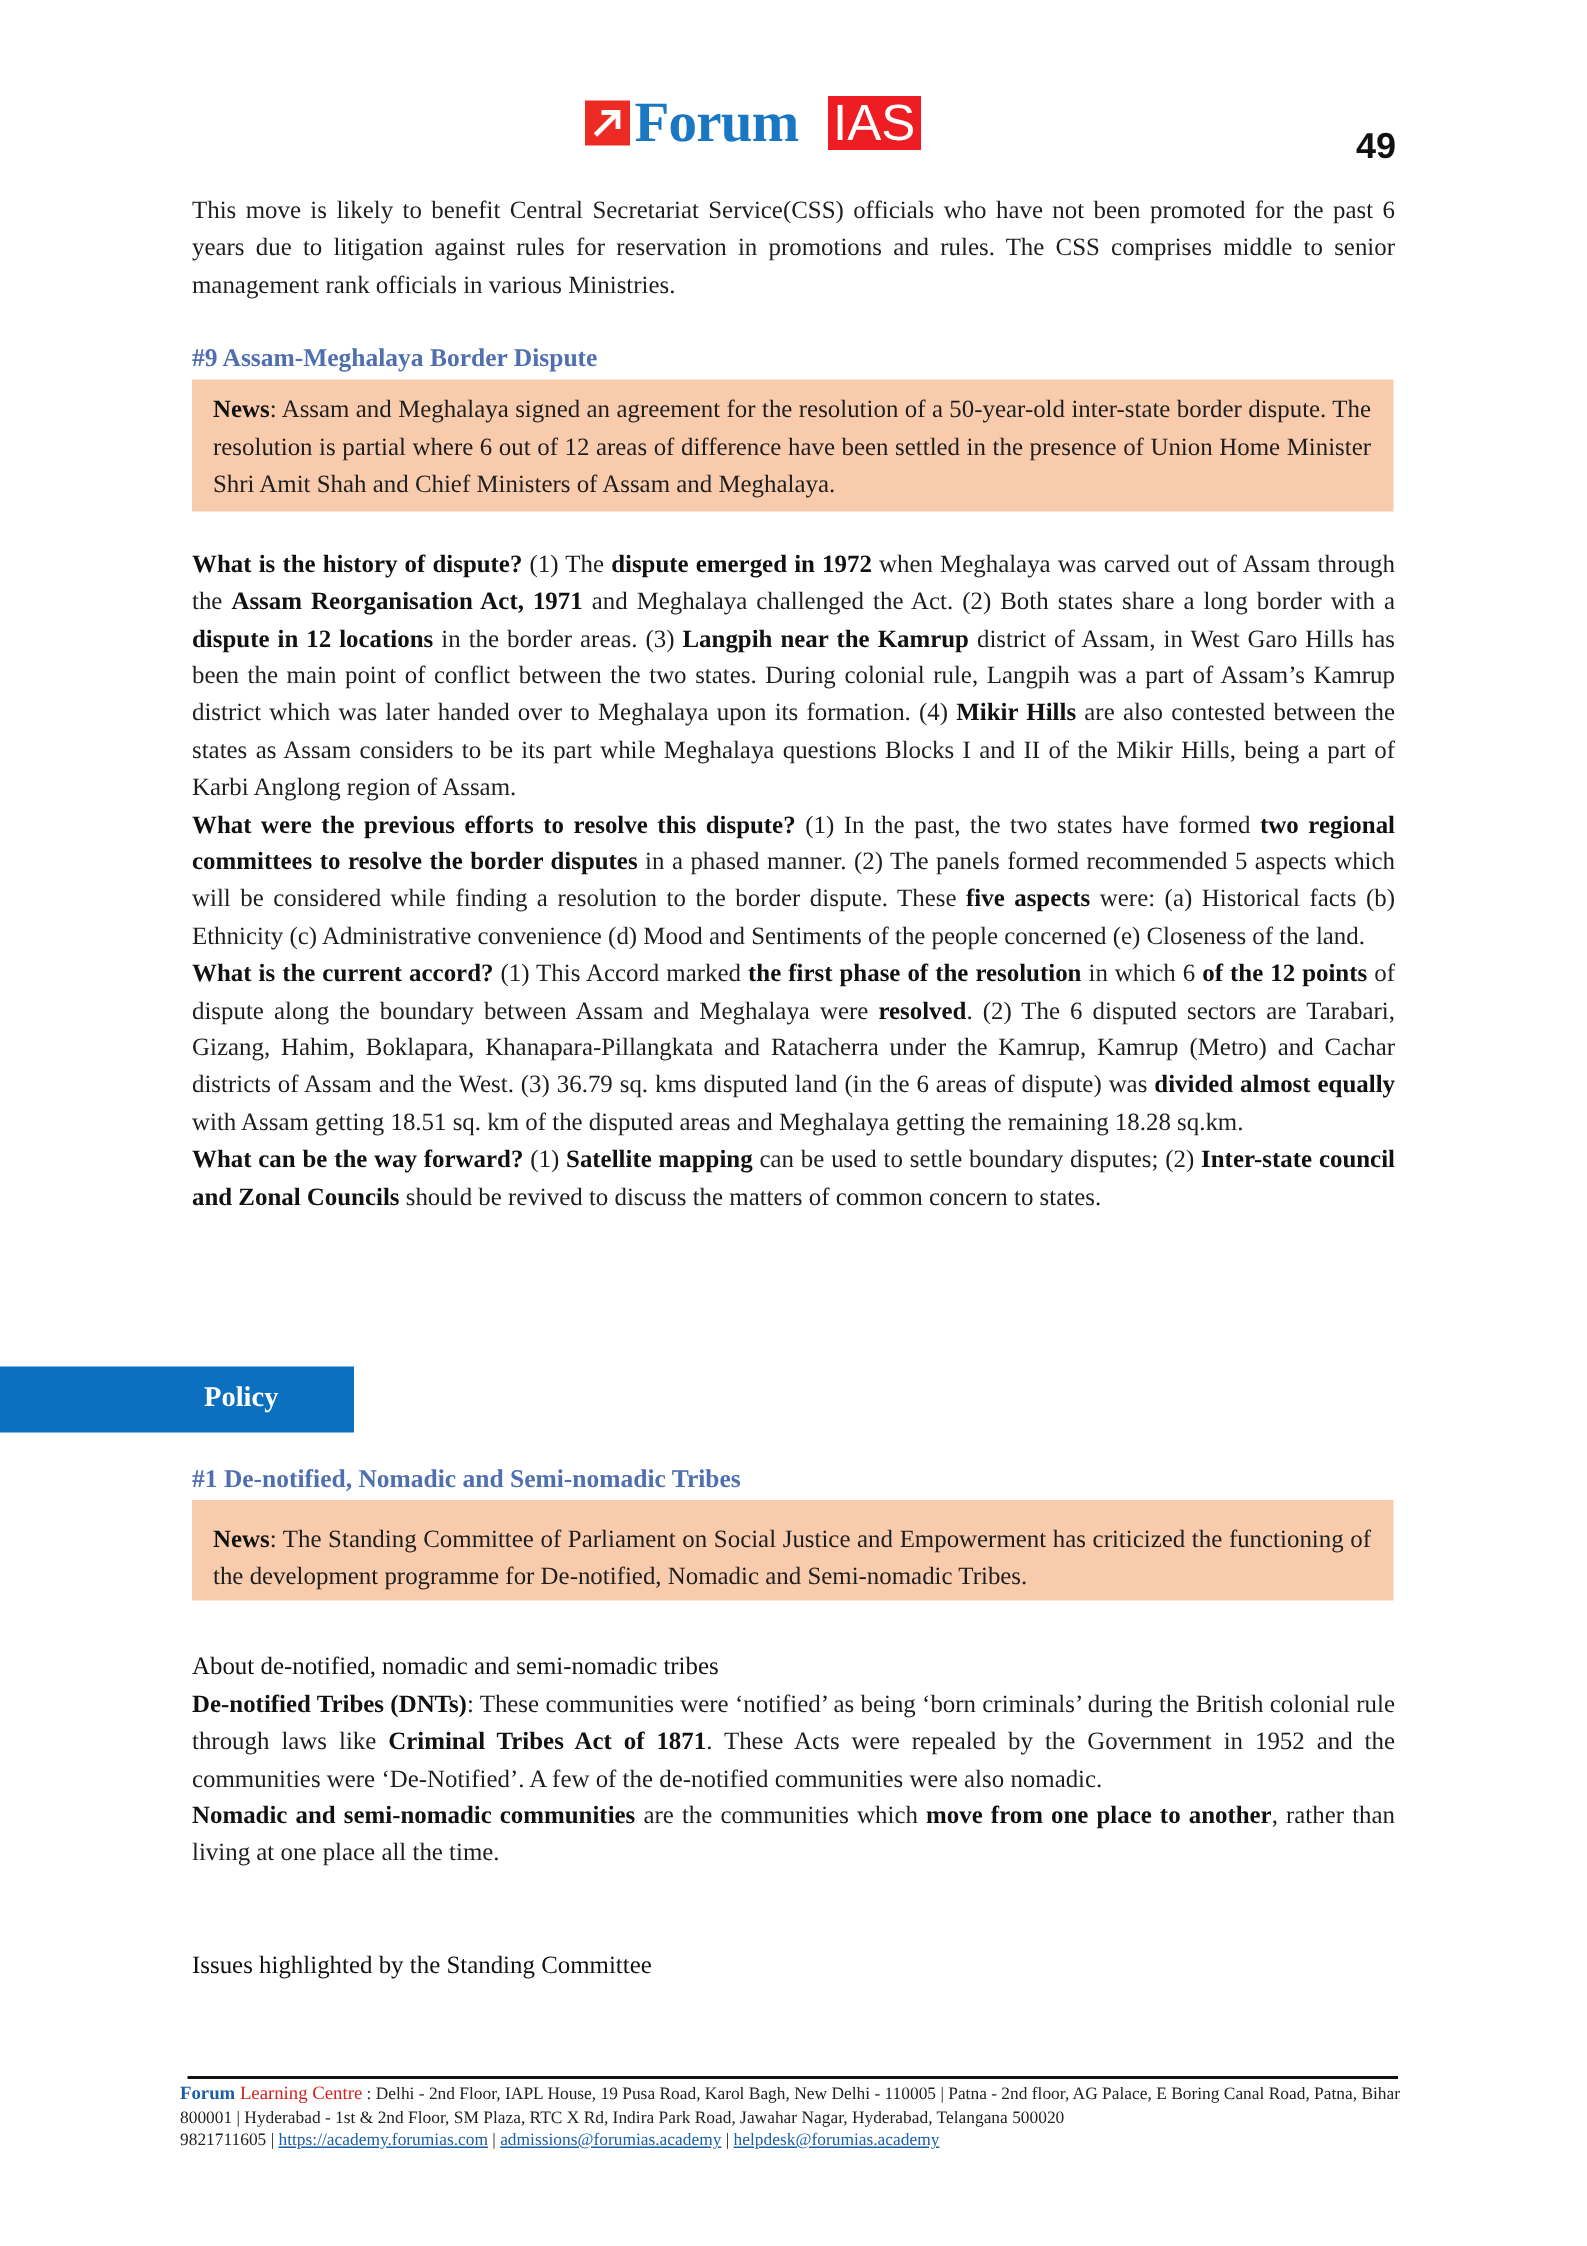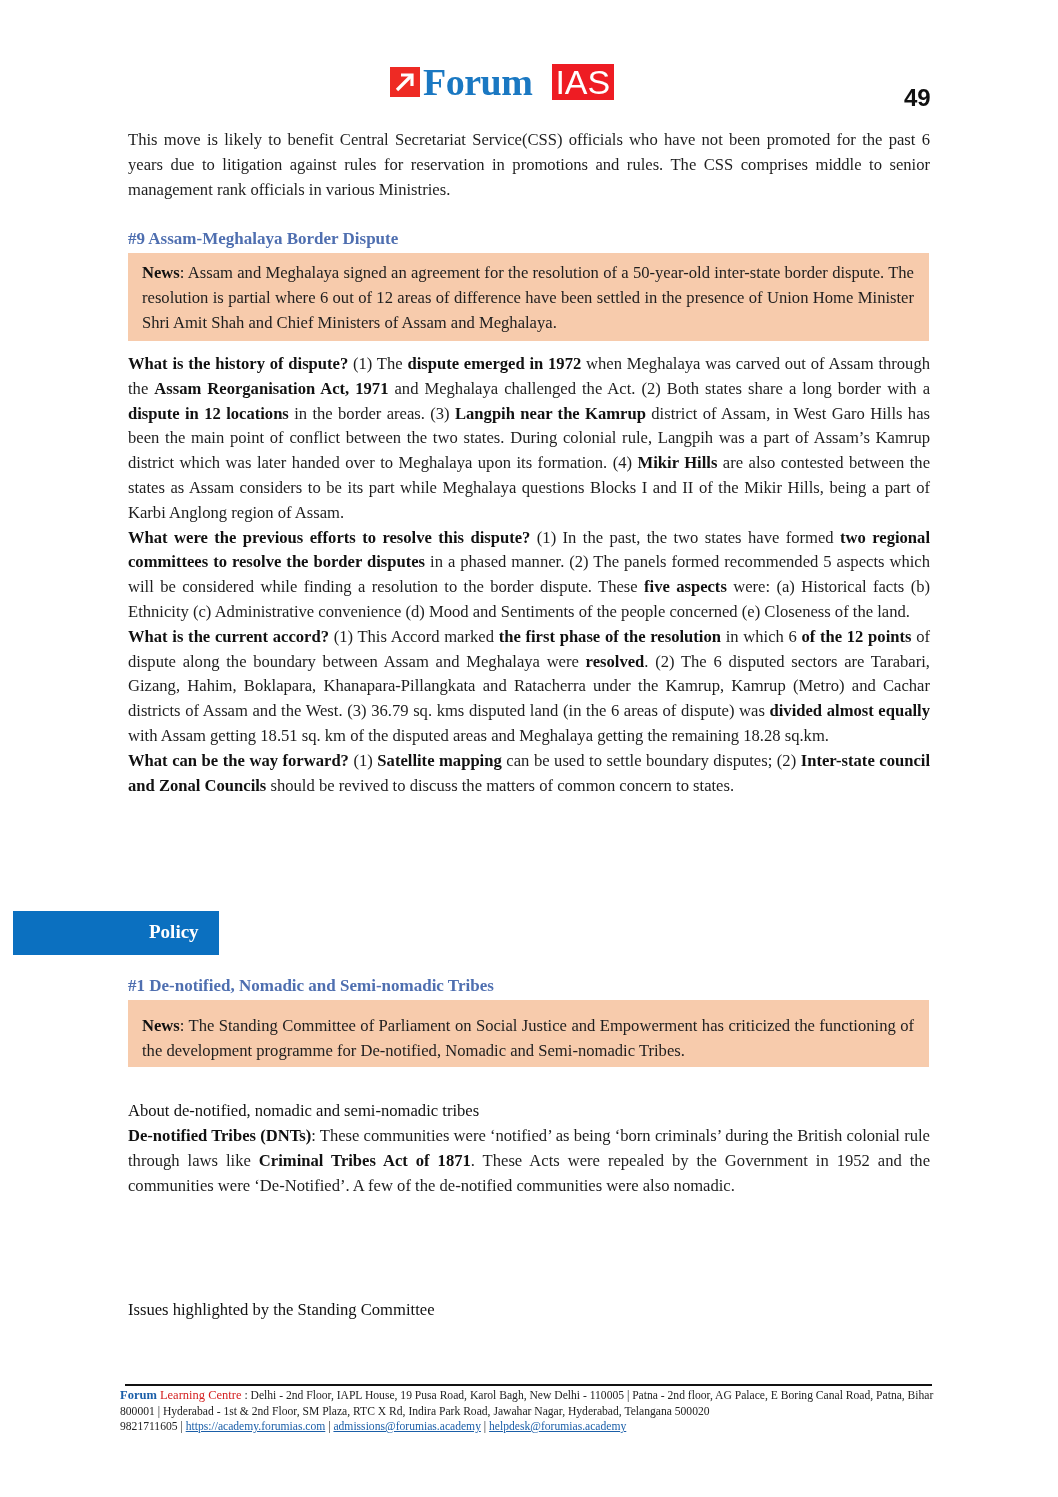--- a/index.html
+++ b/index.html
@@ -14,21 +14,21 @@
   .page-num { position: absolute; left: 904px; top: 84px; font-family: "Liberation Sans", sans-serif; font-weight: bold; font-size: 24px; color: #111; }
 
   .body-text { position: absolute; left: 128px; width: 802px; font-family: "Liberation Serif", serif; font-size: 16.6px; line-height: 24.8px; text-align: justify; color: #1e1e1e; }
   .body-text p { margin: 0; }
   .body-text b { font-weight: bold; color: #111; }
 
   .sec-heading { position: absolute; left: 128px; font-family: "Liberation Serif", serif; font-weight: bold; font-size: 17px; color: #4f6fb0; }
   .news-box { position: absolute; left: 128px; width: 772px; padding: 7px 15px 6px 14px; background: #f7cbac; font-family: "Liberation Serif", serif; font-size: 16.6px; line-height: 25px; text-align: justify; color: #1e1e1e; }
   .news-box b { font-weight: bold; color: #111; }
 
-  .policy-banner { position: absolute; left: 13px; top: 911px; width: 206px; height: 44px; background: #0b70c0; }
+  .policy-banner { position: absolute; left: 0; top: 911px; width: 236px; height: 44px; background: #0b70c0; }
   .policy-banner span { position: absolute; left: 136px; top: 10px; color: #fff; font-family: "Liberation Serif", serif; font-weight: bold; font-size: 19px; }
 
   .sub-heading { position: absolute; left: 128px; font-family: "Liberation Serif", serif; font-weight: normal; font-size: 16.6px; color: #111; }
 
   .footer-rule { position: absolute; left: 125px; top: 1384px; width: 807px; height: 2px; background: #111; }
   .footer { position: absolute; left: 120px; top: 1388px; width: 820px; text-align: left; font-family: "Liberation Serif", serif; font-size: 11.6px; line-height: 15.5px; color: #222; }
   .footer .f-forum { color: #1a5ea8; font-weight: bold; font-size: 12.5px; }
   .footer .f-lc { color: #d42020; font-size: 12.5px; }
   .footer a { color: #1a5ea8; text-decoration: underline; }
 </style>
@@ -49,21 +49,21 @@
 
 <div class="body-text" style="top:128px;">
   <p>This move is likely to benefit Central Secretariat Service(CSS) officials who have not been promoted for the past 6 years due to litigation against rules for reservation in promotions and rules. The CSS comprises middle to senior management rank officials in various Ministries.</p>
 </div>
 
 <div class="sec-heading" style="top:229px;">#9 Assam-Meghalaya Border Dispute</div>
 <div class="news-box" style="top:253px;">
   <b>News</b><span>: Assam and Meghalaya signed an agreement for the resolution of a 50-year-old inter-state border dispute. The resolution is partial where 6 out of 12 areas of difference have been settled in the presence of Union Home Minister Shri Amit Shah and Chief Ministers of Assam and Meghalaya.</span>
 </div>
 
-<div class="body-text" style="top:352px;">
+<div class="body-text" style="top:364px;">
   <p>
     <b>What is the history of dispute?</b><span> (1) The </span><b>dispute emerged in 1972</b><span> when Meghalaya was carved out of Assam through the </span><b>Assam Reorganisation Act, 1971</b><span> and Meghalaya challenged the Act. (2) Both states share a long border with a </span><b>dispute in 12 locations</b><span> in the border areas. (3) </span><b>Langpih near the Kamrup</b><span> district of Assam, in West Garo Hills has been the main point of conflict between the two states. During colonial rule, Langpih was a part of Assam’s Kamrup district which was later handed over to Meghalaya upon its formation. (4) </span><b>Mikir Hills</b><span> are also contested between the states as Assam considers to be its part while Meghalaya questions Blocks I and II of the Mikir Hills, being a part of Karbi Anglong region of Assam.</span>
   </p>
   <p>
     <b>What were the previous efforts to resolve this dispute?</b><span> (1) In the past, the two states have formed </span><b>two regional committees to resolve the border disputes</b><span> in a phased manner. (2) The panels formed recommended 5 aspects which will be considered while finding a resolution to the border dispute. These </span><b>five aspects</b><span> were: (a) Historical facts (b) Ethnicity (c) Administrative convenience (d) Mood and Sentiments of the people concerned (e) Closeness of the land.</span>
   </p>
   <p>
     <b>What is the current accord?</b><span> (1) This Accord marked </span><b>the first phase of the resolution</b><span> in which 6 </span><b>of the 12 points</b><span> of dispute along the boundary between Assam and Meghalaya were </span><b>resolved</b><span>. (2) The 6 disputed sectors are Tarabari, Gizang, Hahim, Boklapara, Khanapara-Pillangkata and Ratacherra under the Kamrup, Kamrup (Metro) and Cachar districts of Assam and the West. (3) 36.79 sq. kms disputed land (in the 6 areas of dispute) was </span><b>divided almost equally</b><span> with Assam getting 18.51 sq. km of the disputed areas and Meghalaya getting the remaining 18.28 sq.km.</span>
   </p>
   <p>
@@ -78,20 +78,23 @@
 <div class="sec-heading" style="top:976px;">#1 De-notified, Nomadic and Semi-nomadic Tribes</div>
 <div class="news-box" style="top:1000px; padding-top:13px; padding-bottom:4px;">
   <b>News</b><span>: The Standing Committee of Parliament on Social Justice and Empowerment has criticized the functioning of the development programme for De-notified, Nomadic and Semi-nomadic Tribes.</span>
 </div>
 
 <div class="sub-heading" style="top:1101px;">About de-notified, nomadic and semi-nomadic tribes</div>
 <div class="body-text" style="top:1124px;">
   <p>
     <b>De-notified Tribes (DNTs)</b><span>: These communities were ‘notified’ as being ‘born criminals’ during the British colonial rule through laws like </span><b>Criminal Tribes Act of 1871</b><span>. These Acts were repealed by the Government in 1952 and the communities were ‘De-Notified’. A few of the de-notified communities were also nomadic.</span>
   </p>
+  <p>
+    <b>Nomadic and semi-nomadic communities</b><span> are the communities which </span><b>move from one place to another</b><span>, rather than living at one place all the time.</span>
+  </p>
 </div>
 <div class="sub-heading" style="top:1300px;">Issues highlighted by the Standing Committee</div>
 
 <div class="footer-rule"></div>
 <div class="footer">
   <span class="f-forum">Forum</span><span class="f-lc"> Learning Centre</span><span> : </span><span>Delhi - 2nd Floor, IAPL House, 19 Pusa Road, Karol Bagh, New Delhi - 110005  | Patna - 2nd floor, AG Palace, E Boring Canal Road, Patna, Bihar 800001  | Hyderabad - 1st &amp; 2nd Floor, SM Plaza, RTC X Rd, Indira Park Road, Jawahar Nagar, Hyderabad, Telangana 500020</span><br>
   <span>9821711605</span><span> | </span><a>https://academy.forumias.com</a><span> | </span><a>admissions@forumias.academy</a><span> | </span><a>helpdesk@forumias.academy</a>
 </div>
 
 </body></html>

